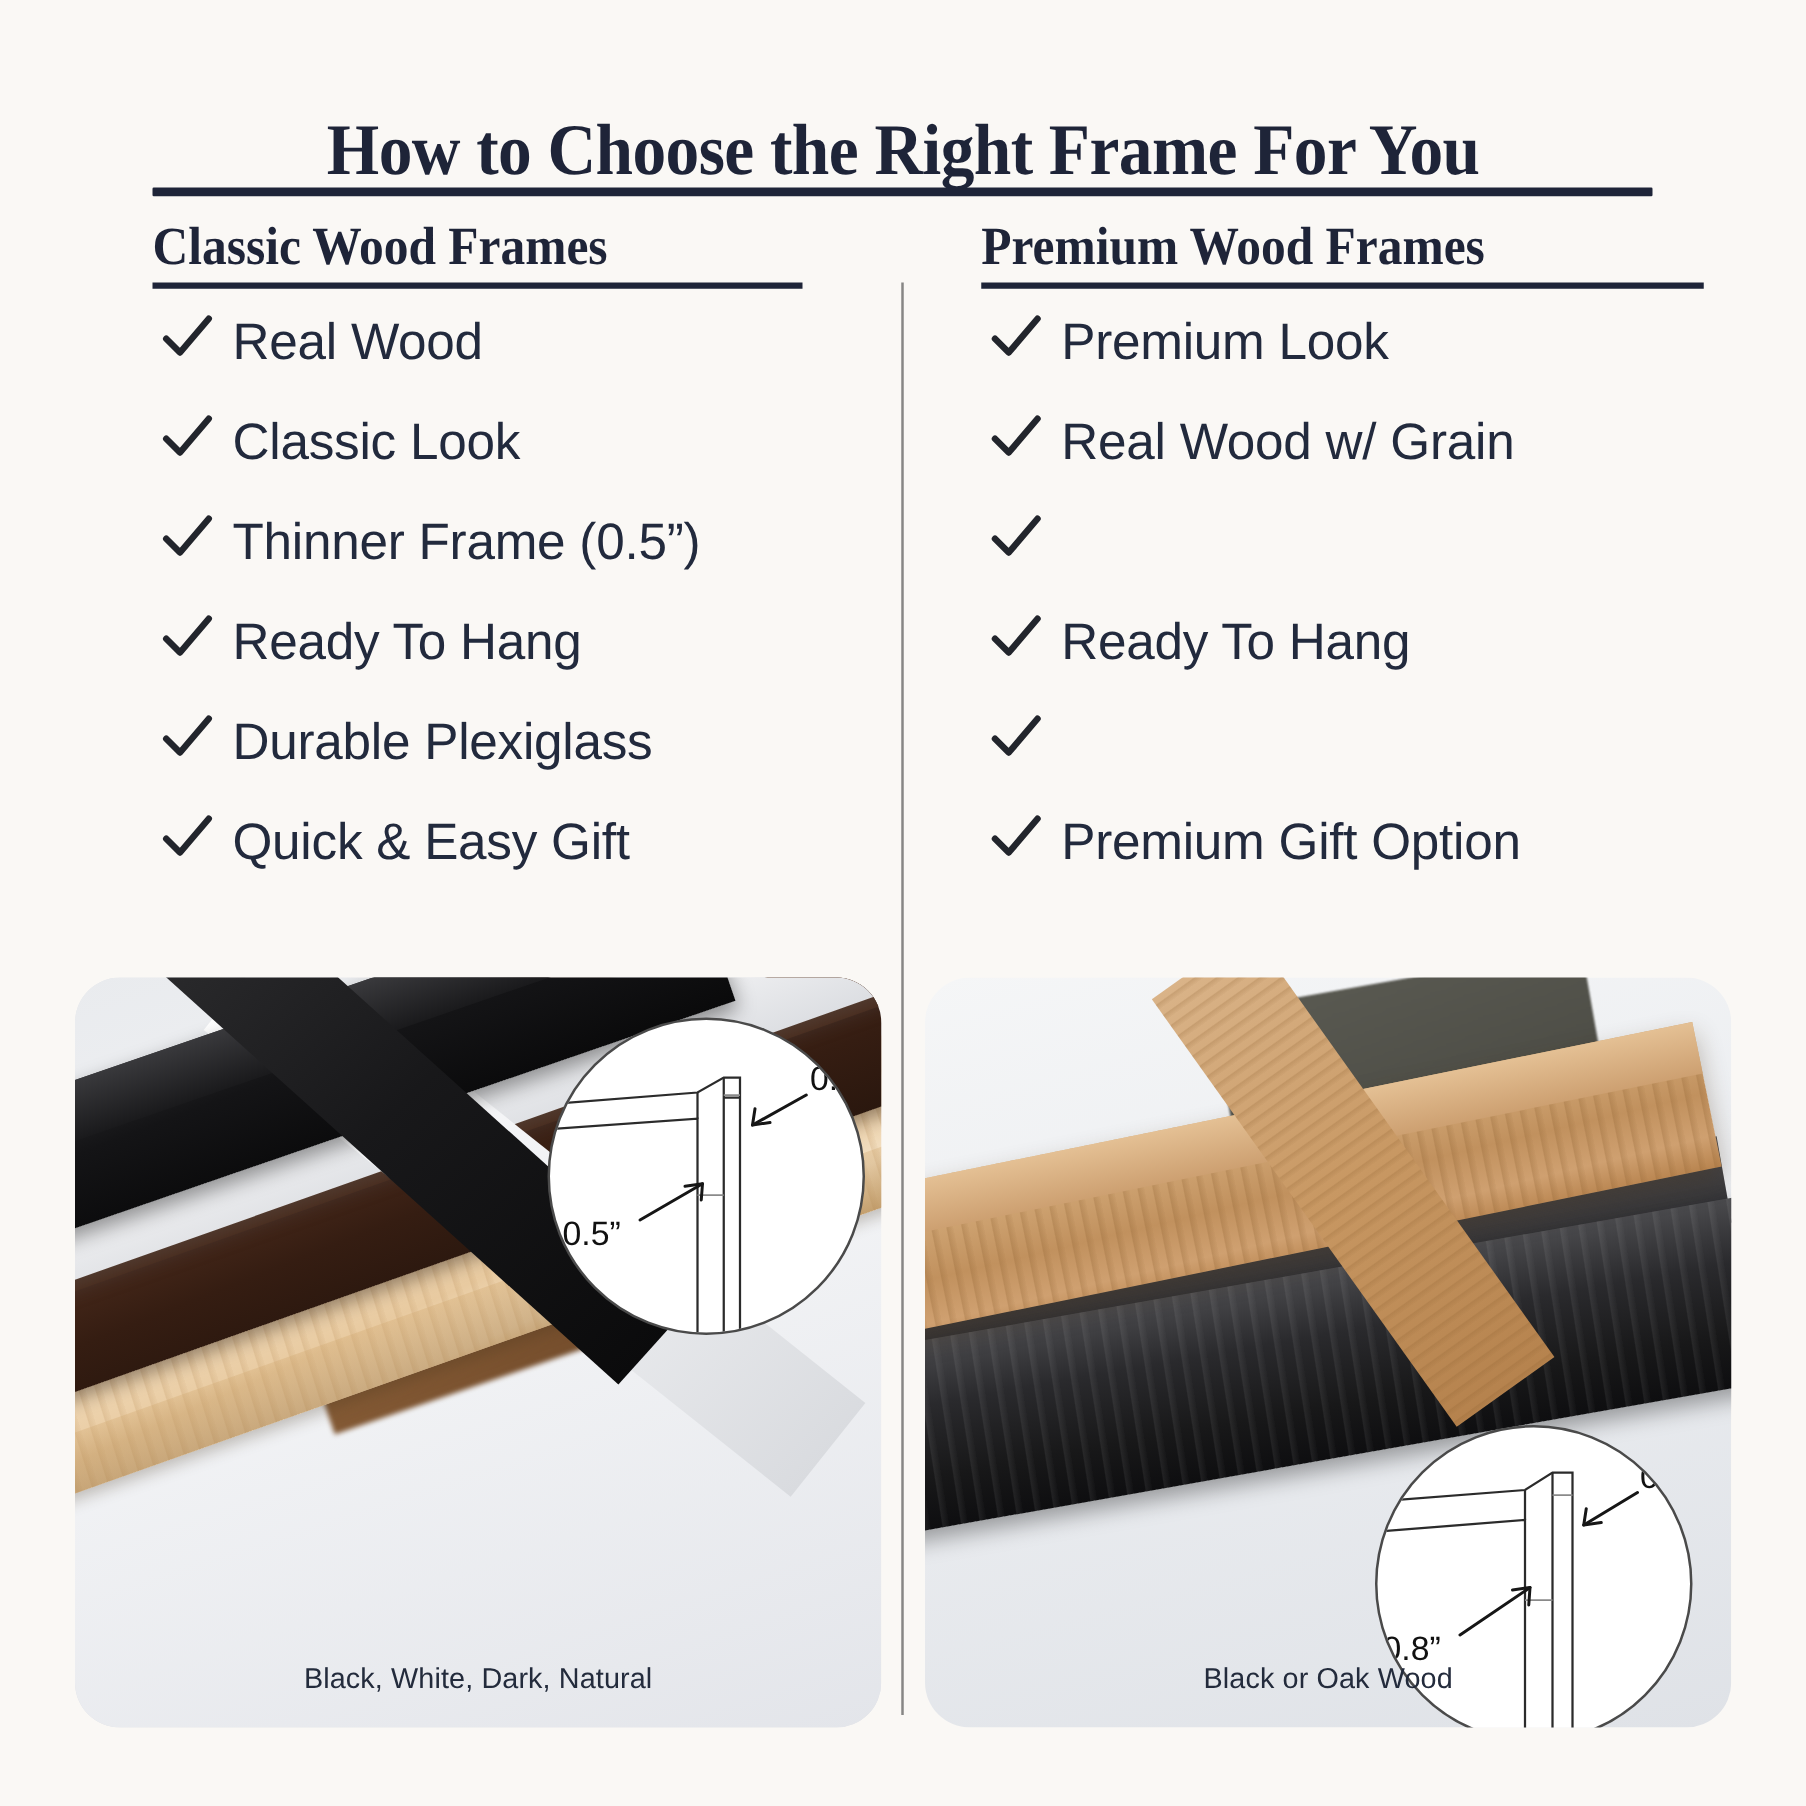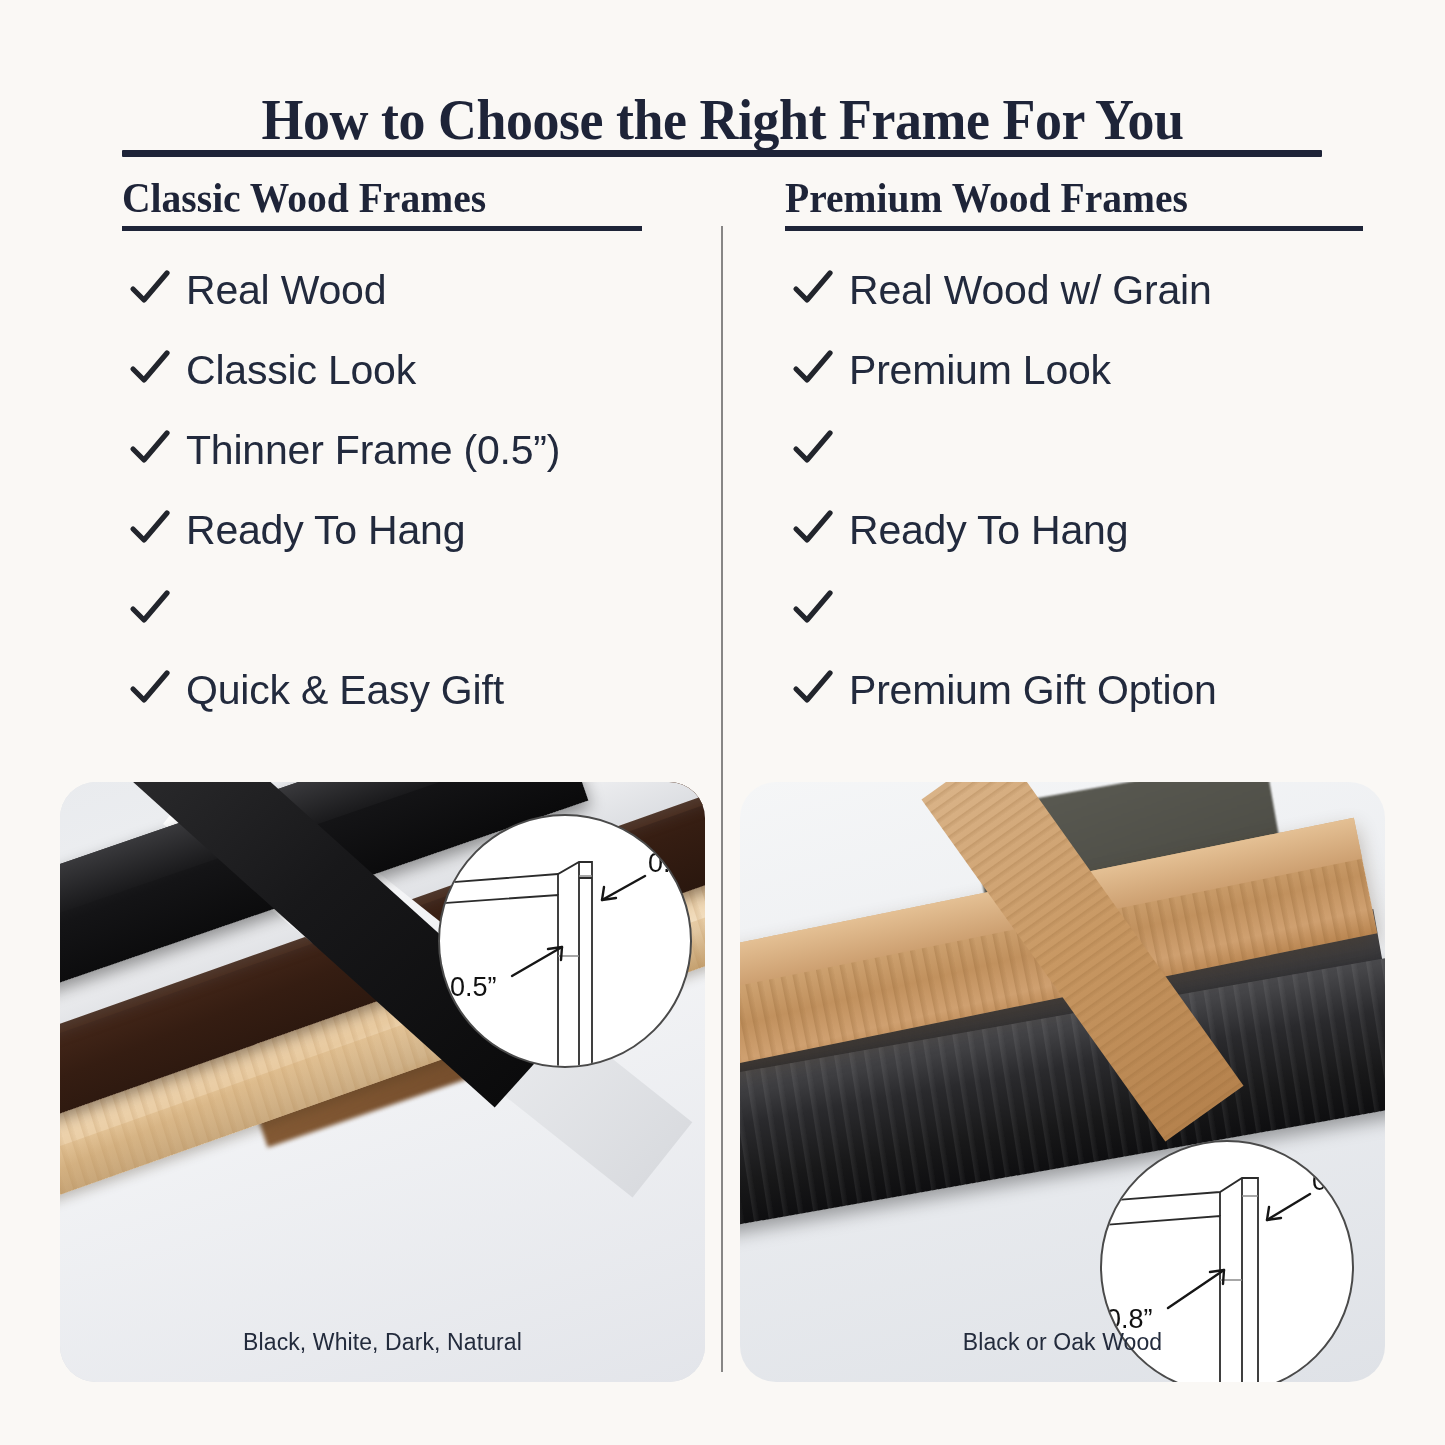--- a/index.html
+++ b/index.html
@@ -50,21 +50,21 @@
   .divider{
     position:absolute;left:721px;top:226px;width:2px;height:1146px;
     background:#5a5a5a;opacity:.72;
   }
 
   
   .list{position:absolute;top:250px;}
   .list.left{left:128px;width:570px;}
   .list.right{left:791px;width:600px;}
   .feature{
-    display:flex;align-items:center;
+    display:flex;
     height:80px;
     gap:14px;
   }
   .check{
     flex:0 0 auto;width:44px;height:44px;position:relative;top:-2px;
   }
   .check svg{display:block;width:44px;height:44px;}
   .feature-label{
     font-size:41px;
     color:#222a3d;
@@ -287,47 +287,48 @@
           </svg>
       </span>
       <span class="feature-label">Ready To Hang</span>
     </div>
     <div class="feature">
       <span class="check">
         <svg viewBox="0 0 44 44">
             <path d="M5 23 L16 34 L39 7" fill="none" stroke="#22252c" stroke-width="5.2" stroke-linecap="round" stroke-linejoin="round"></path>
           </svg>
       </span>
+      <span class="feature-label">Durable Plexiglass</span>
     </div>
     <div class="feature">
       <span class="check">
         <svg viewBox="0 0 44 44">
             <path d="M5 23 L16 34 L39 7" fill="none" stroke="#22252c" stroke-width="5.2" stroke-linecap="round" stroke-linejoin="round"></path>
           </svg>
       </span>
       <span class="feature-label">Quick &amp; Easy Gift</span>
     </div>
   </div>
 
   <div class="list right">
     <div class="feature">
       <span class="check">
         <svg viewBox="0 0 44 44">
             <path d="M5 23 L16 34 L39 7" fill="none" stroke="#22252c" stroke-width="5.2" stroke-linecap="round" stroke-linejoin="round"></path>
           </svg>
       </span>
+      <span class="feature-label">Premium Look</span>
+    </div>
+    <div class="feature">
+      <span class="check">
+        <svg viewBox="0 0 44 44">
+            <path d="M5 23 L16 34 L39 7" fill="none" stroke="#22252c" stroke-width="5.2" stroke-linecap="round" stroke-linejoin="round"></path>
+          </svg>
+      </span>
       <span class="feature-label">Real Wood w/ Grain</span>
-    </div>
-    <div class="feature">
-      <span class="check">
-        <svg viewBox="0 0 44 44">
-            <path d="M5 23 L16 34 L39 7" fill="none" stroke="#22252c" stroke-width="5.2" stroke-linecap="round" stroke-linejoin="round"></path>
-          </svg>
-      </span>
-      <span class="feature-label">Premium Look</span>
     </div>
     <div class="feature">
       <span class="check">
         <svg viewBox="0 0 44 44">
             <path d="M5 23 L16 34 L39 7" fill="none" stroke="#22252c" stroke-width="5.2" stroke-linecap="round" stroke-linejoin="round"></path>
           </svg>
       </span>
     </div>
     <div class="feature">
       <span class="check">

